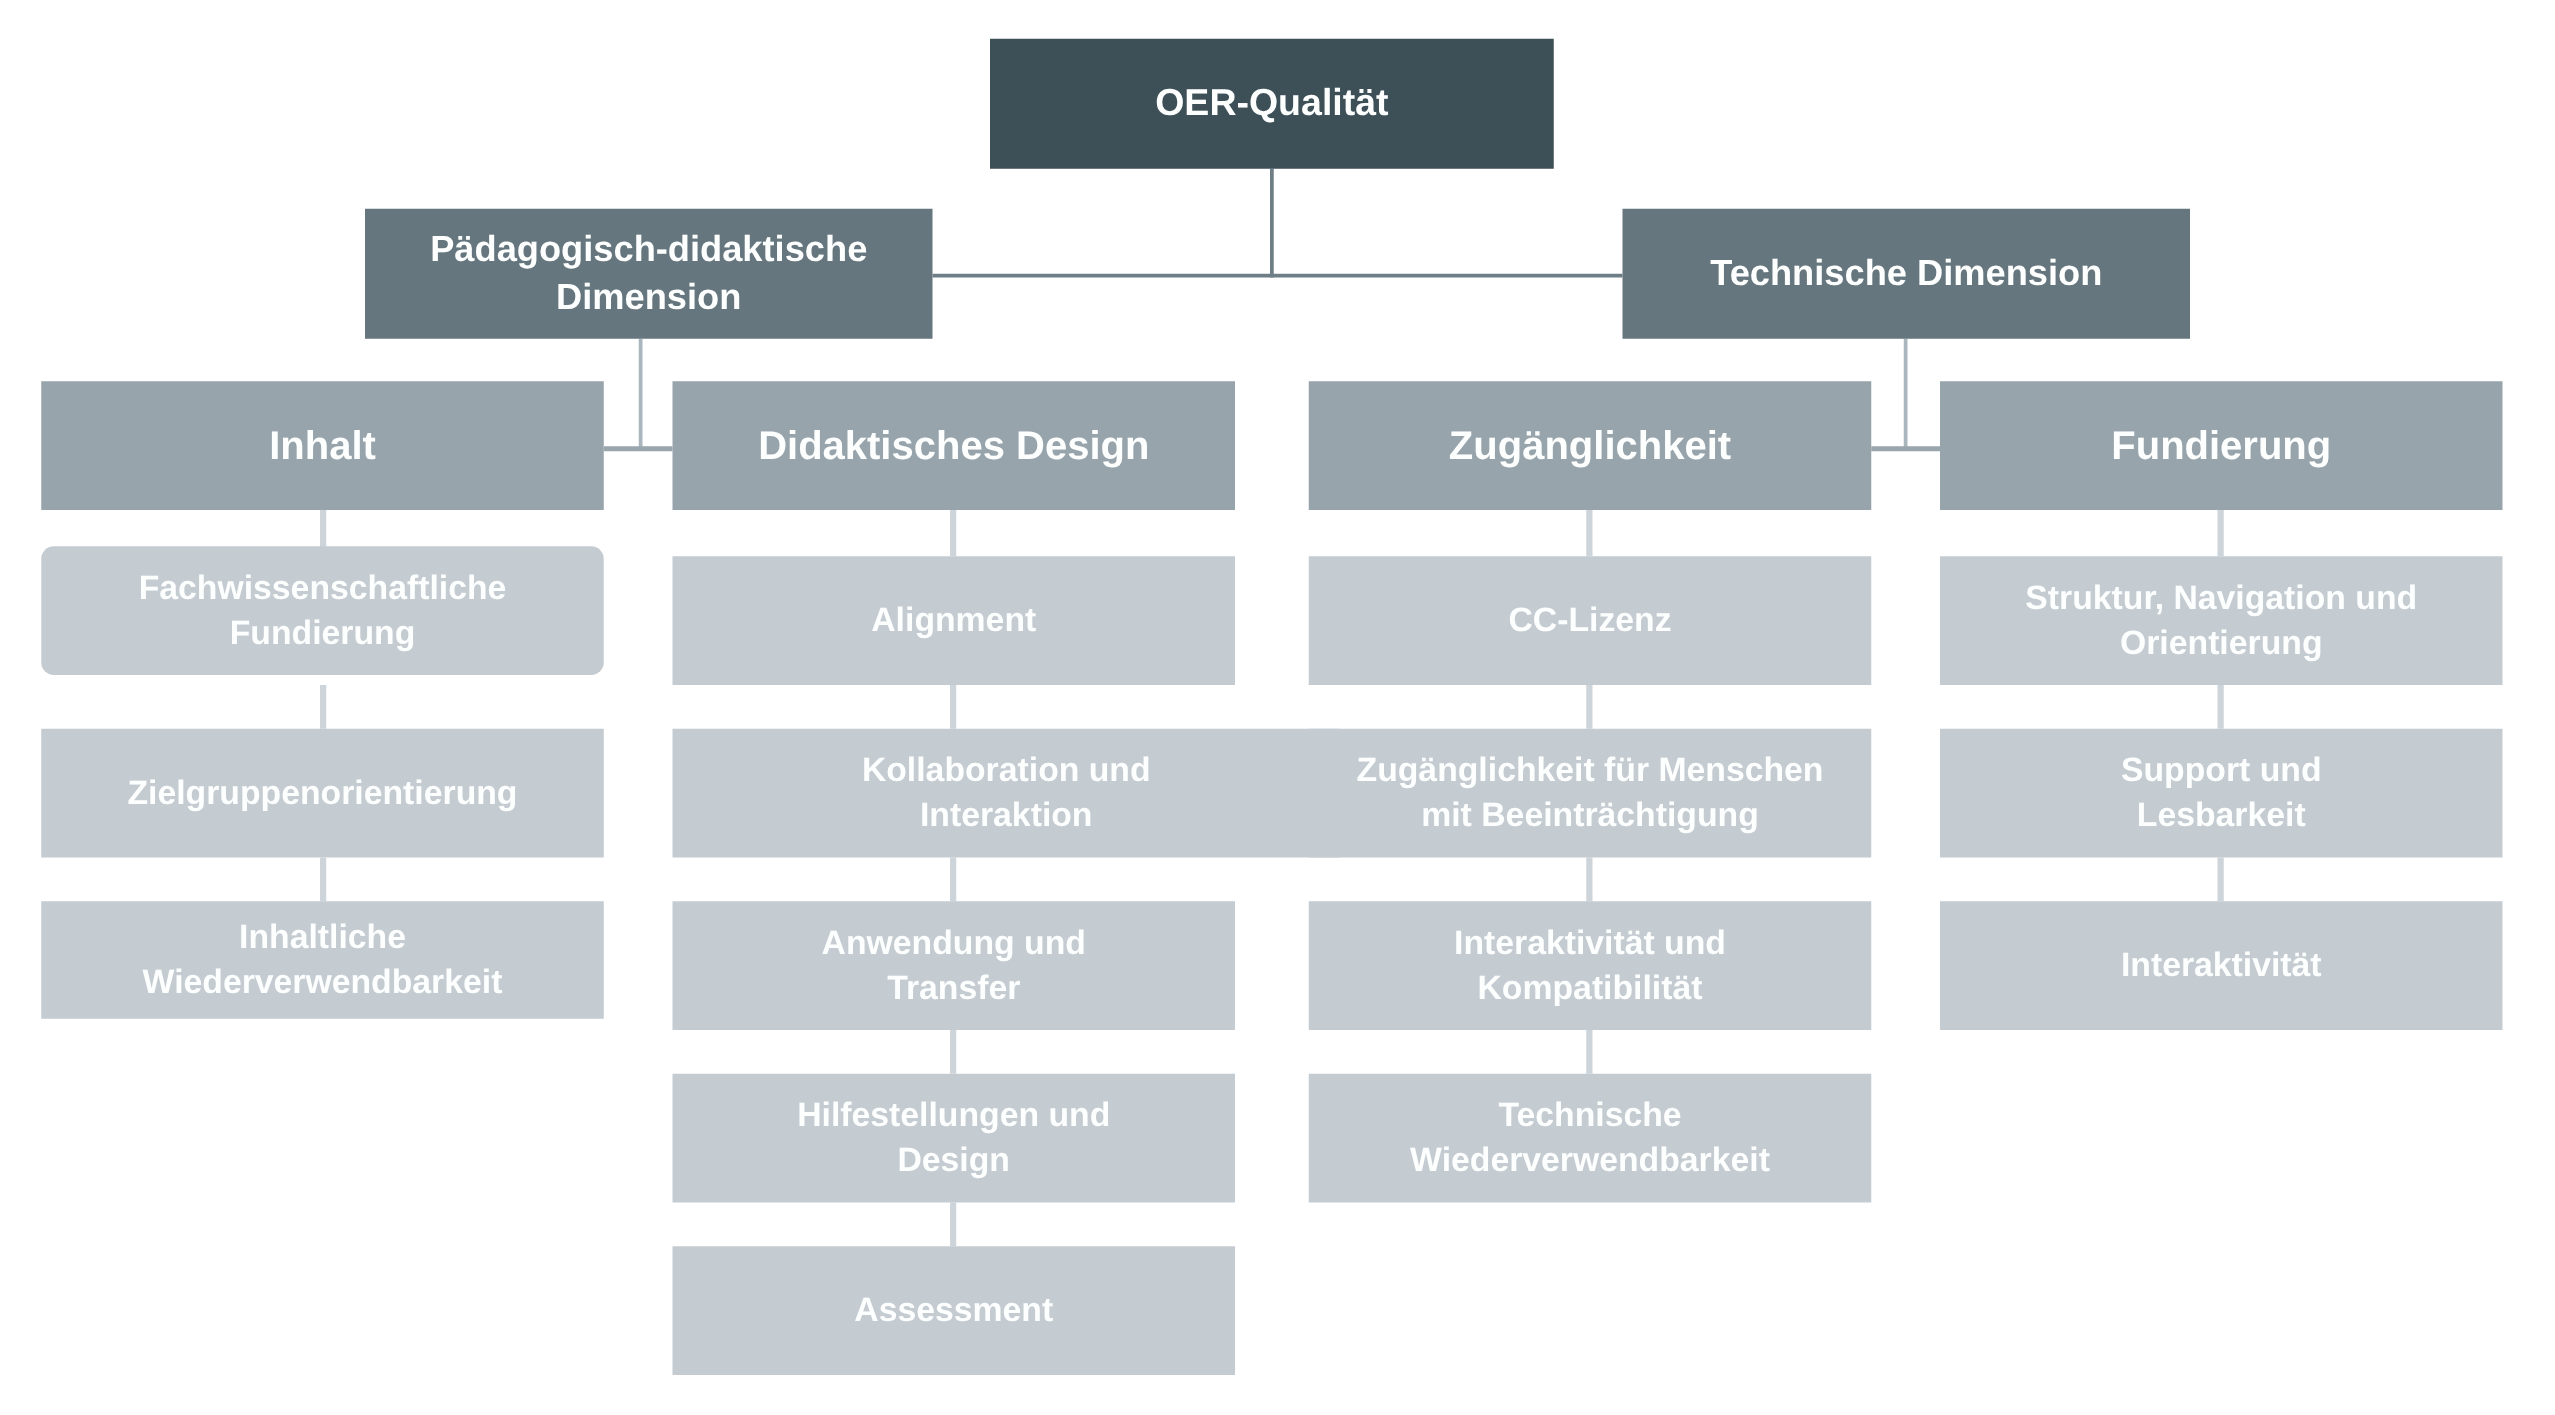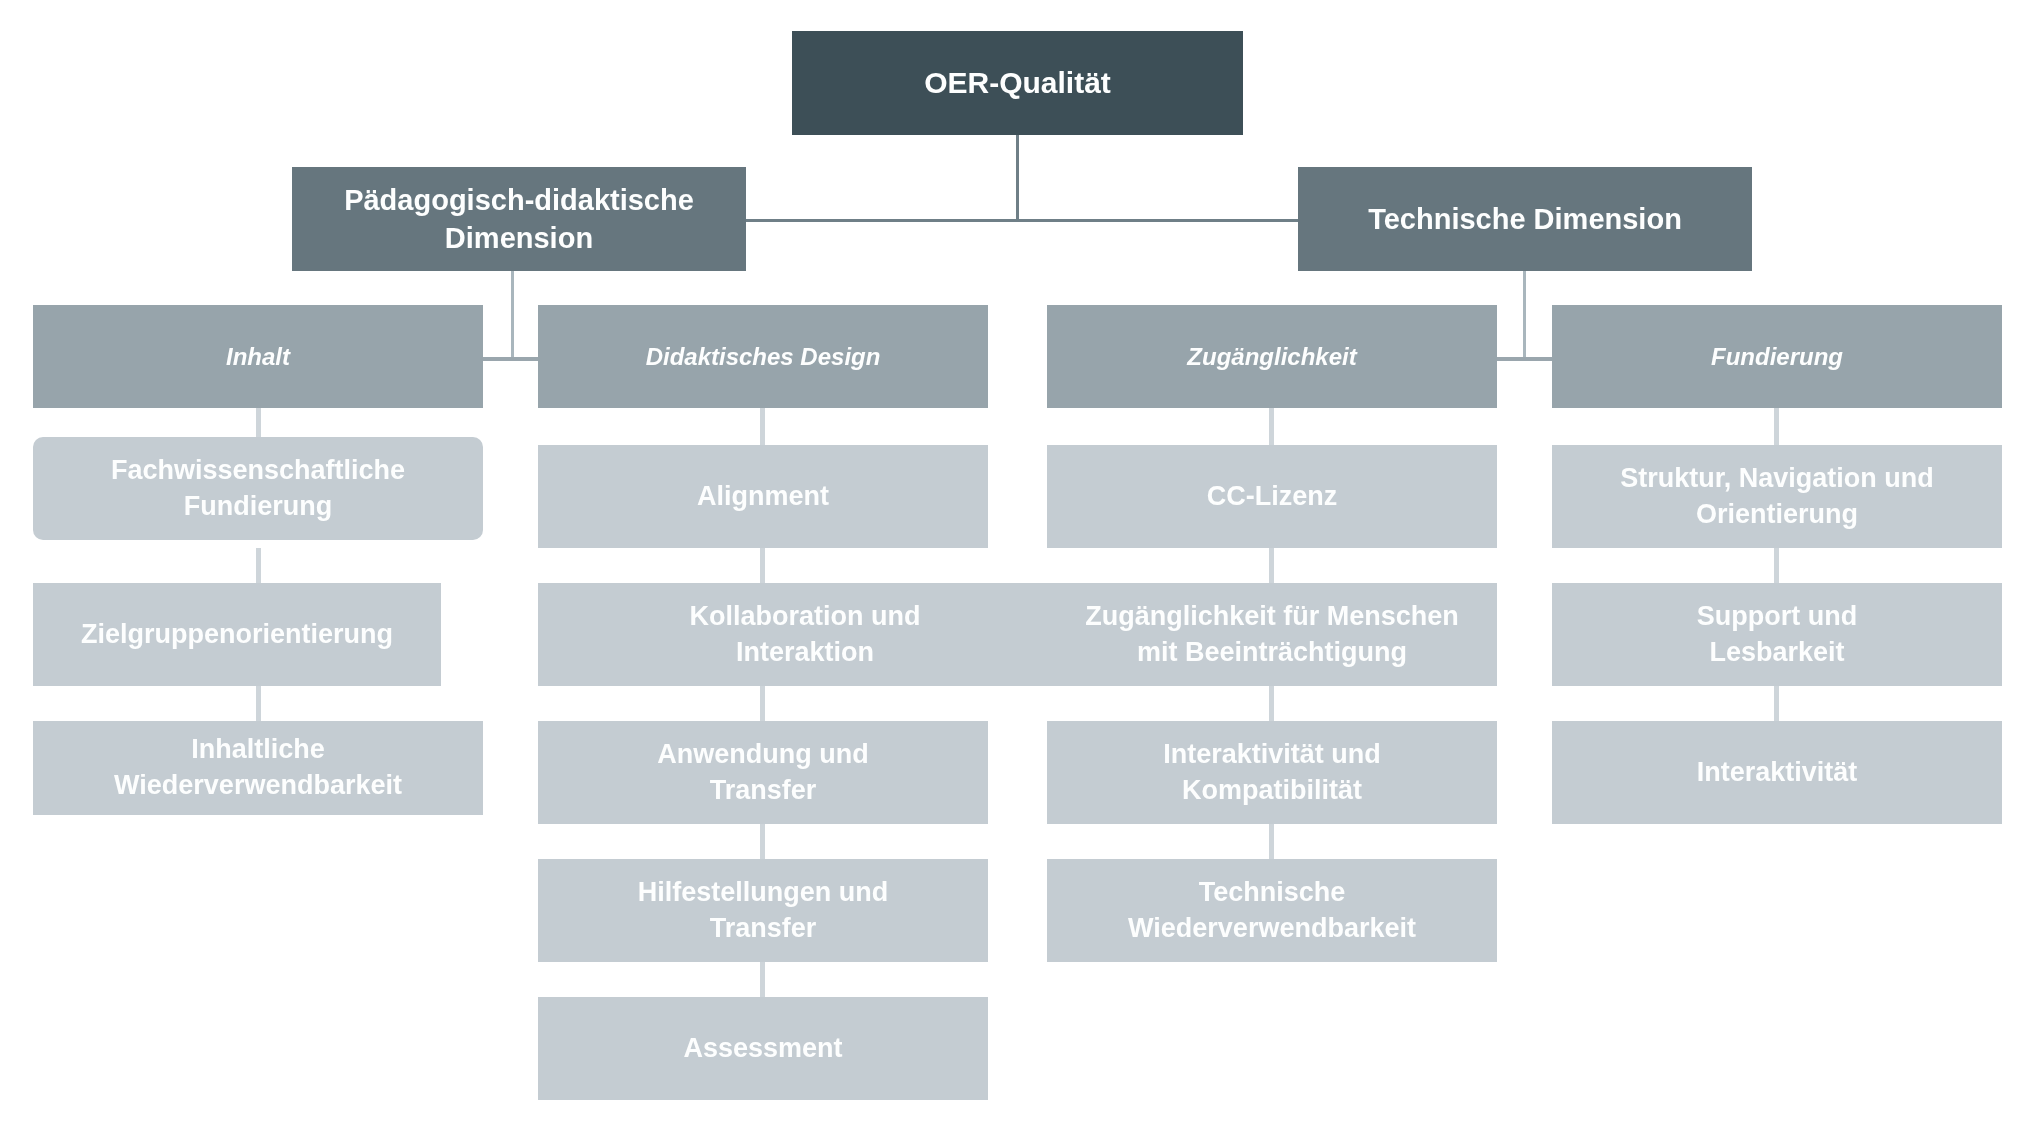--- a/index.html
+++ b/index.html
@@ -16,21 +16,21 @@
     display:flex;align-items:center;justify-content:center;
     text-align:center;
     color:var(--text-color,#fdfefe);
     white-space:pre-line;
     line-height:1.32;
     box-sizing:border-box;
     padding:4px 0;
   }
   .root{background:var(--root-bg,#3d4f57);font-size:30px;}
   .dim{background:var(--dimension-bg,#66767e);font-size:29px;}
-  .cat{background:var(--category-bg,#97a4ab);font-size:24px;font-style:italic;}
+  .cat{background:var(--category-bg,#97a4ab);font-size:32px;}
   .item{background:var(--item-bg,#c4ccd2);font-size:27px;}
   .line{position:absolute;}
   .line.dark{background:var(--connector-dark,#6f7f87);}
   .line.mid{background:var(--connector-mid,#9aa6ad);}
   .line.soft{background:var(--connector-soft,#a9b6bd);}
   .line.light{background:var(--connector-light,#ced5da);}
 </style>
 </head>
 <body>
 
@@ -69,31 +69,31 @@
 Dimension</div>
   <div class="node dim" style="left:1298px;top:167px;width:454px;height:104px;">Technische Dimension</div>
 
   <div class="node cat" style="left:33px;top:305px;width:450px;height:103px;">Inhalt</div>
   <div class="node cat" style="left:538px;top:305px;width:450px;height:103px;">Didaktisches Design</div>
   <div class="node cat" style="left:1047px;top:305px;width:450px;height:103px;">Zugänglichkeit</div>
   <div class="node cat" style="left:1552px;top:305px;width:450px;height:103px;">Fundierung</div>
 
   <div class="node item" style="left:33px;top:437px;width:450px;height:103px;border-radius:10px;">Fachwissenschaftliche
 Fundierung</div>
-  <div class="node item" style="left:33px;top:583px;width:408px;height:103px;">Zielgruppenorientierung</div>
+  <div class="node item" style="left:33px;top:583px;width:450px;height:103px;">Zielgruppenorientierung</div>
   <div class="node item" style="left:33px;top:721px;width:450px;height:94px;">Inhaltliche
 Wiederverwendbarkeit</div>
 
   <div class="node item" style="left:538px;top:445px;width:450px;height:103px;">Alignment</div>
   <div class="node item" style="left:538px;top:583px;width:534px;height:103px;">Kollaboration und
 Interaktion</div>
   <div class="node item" style="left:538px;top:721px;width:450px;height:103px;">Anwendung und
 Transfer</div>
   <div class="node item" style="left:538px;top:859px;width:450px;height:103px;">Hilfestellungen und
-Transfer</div>
+Design</div>
   <div class="node item" style="left:538px;top:997px;width:450px;height:103px;">Assessment</div>
 
   <div class="node item" style="left:1047px;top:445px;width:450px;height:103px;">CC-Lizenz</div>
   <div class="node item" style="left:1047px;top:583px;width:450px;height:103px;">Zugänglichkeit für Menschen
 mit Beeinträchtigung</div>
   <div class="node item" style="left:1047px;top:721px;width:450px;height:103px;">Interaktivität und
 Kompatibilität</div>
   <div class="node item" style="left:1047px;top:859px;width:450px;height:103px;">Technische
 Wiederverwendbarkeit</div>
 

